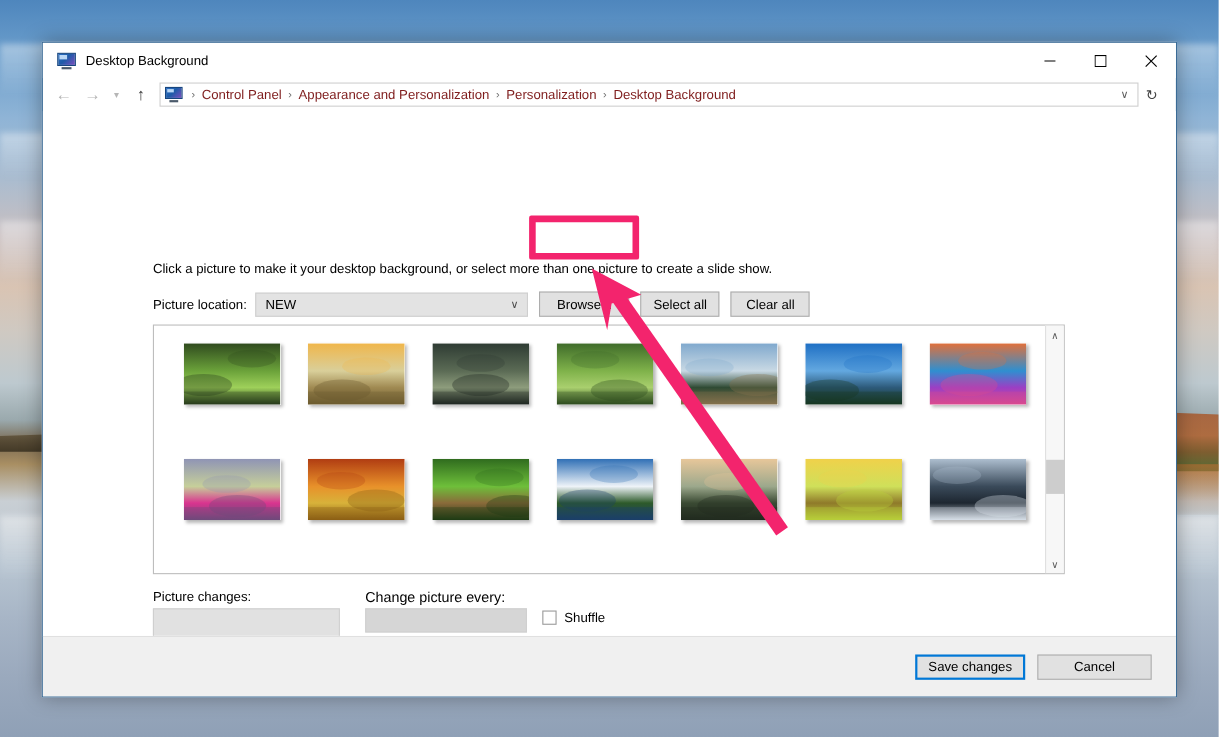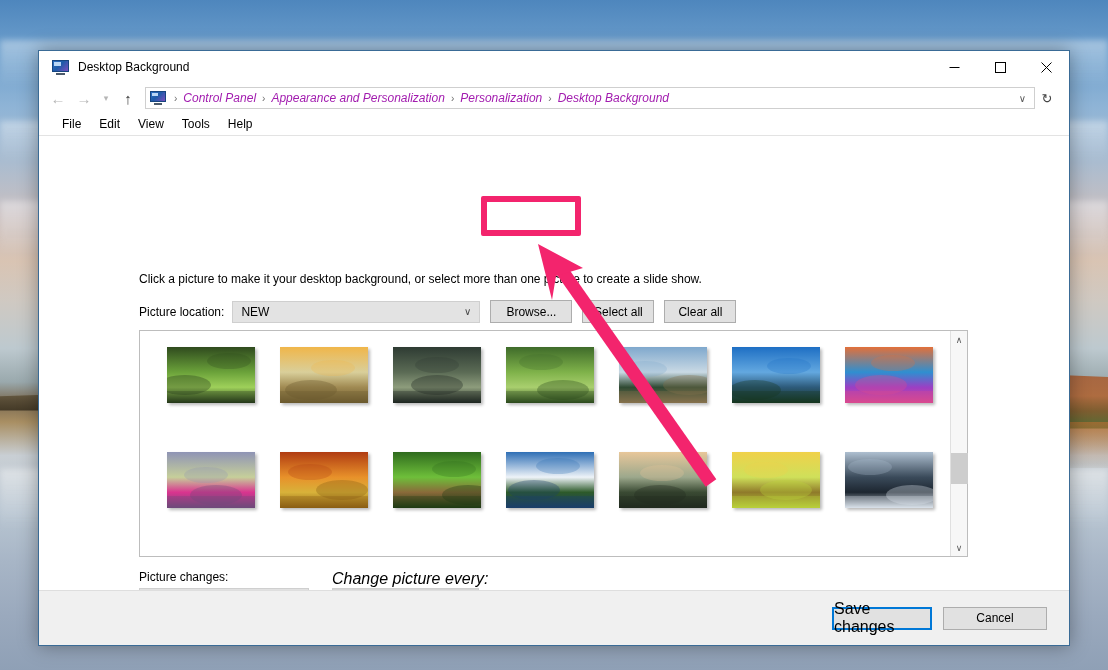--- a/index.html
+++ b/index.html
@@ -55,21 +55,21 @@
     filter:blur(3px);
   }
 
   
   #window{
     position:absolute;left:38px;top:38px;width:1032px;height:596px;
     background:#fff;
     border:1px solid #3a6b96;
     box-shadow:0 0 18px rgba(0,0,0,.35);
     box-sizing:border-box;
-    display:flex;flex-direction:column;margin-top:12px;
+    display:flex;flex-direction:column;
   }
 
   
   .titlebar{
     height:32px;display:flex;align-items:center;
     background:#fff;flex:0 0 auto;
   }
   .title-ico{width:17px;height:15px;margin-left:13px;margin-right:9px;position:relative;}
   .title-ico .mon{position:absolute;left:0;top:0;width:17px;height:12px;
     background:linear-gradient(135deg,#2a6fc4 0%,#1e5ba8 45%,#7b4fbf 100%);
@@ -91,21 +91,21 @@
   .crumbbar{
     flex:1;height:22px;border:1px solid #cfcfcf;background:#fff;
     display:flex;align-items:center;box-sizing:border-box;margin-left:4px;
   }
   .crumb-ico{width:16px;height:14px;margin:0 5px 0 4px;position:relative;flex:0 0 auto;}
   .crumb-ico .mon{position:absolute;left:0;top:0;width:16px;height:11px;
     background:linear-gradient(135deg,#2a6fc4 0%,#1e5ba8 45%,#7b4fbf 100%);
     border:1px solid #16457f;box-sizing:border-box;}
   .crumb-ico .mon:after{content:"";position:absolute;left:1px;top:1px;width:6px;height:3px;background:#b9d6f5;}
   .crumb-ico .base{position:absolute;left:4px;bottom:0;width:8px;height:2px;background:#4b5a6b;}
-  .crumb{font-size:12px;color:#a21caf;padding:0 3px;white-space:nowrap;font-style:italic;}
+  .crumb{font-size:12px;color:#7f1d1d;padding:0 3px;white-space:nowrap;}
   .crumb-sep{color:#6d6d6d;font-size:10px;padding:0 3px;}
   .crumb-caret{margin-left:auto;color:#5a5a5a;font-size:10px;padding:0 8px;}
   .refresh{width:24px;height:22px;display:flex;align-items:center;justify-content:center;color:#444;font-size:13px;}
   .searchbox{
     width:196px;height:22px;border:1px solid #cfcfcf;background:#fff;
     display:flex;align-items:center;box-sizing:border-box;margin-left:4px;
   }
   .searchbox .ph{flex:1;color:#767676;font-size:12px;padding-left:7px;white-space:nowrap;}
   .searchbox .mag{padding-right:8px;color:#333;}
 
@@ -178,40 +178,40 @@
   .sb-thumb{position:absolute;left:0;width:17px;background:#cdcdcd;}
 
   
   .pp-label{position:absolute;left:100px;top:434px;font-size:12px;}
   .pp-combo{
     position:absolute;left:100px;top:452px;width:170px;height:46px;
     background:#e1e1e1;border:1px solid #cfcfcf;box-sizing:border-box;
     display:flex;align-items:center;
   }
 
-  .cpe-label{position:absolute;left:293px;top:434px;font-size:16px;font-style:italic;}
+  .cpe-label{position:absolute;left:293px;top:434px;font-size:13px;}
   .cpe-combo{
     position:absolute;left:293px;top:452px;width:147px;height:22px;
     background:#d6d6d6;border:1px solid #cfcfcf;box-sizing:border-box;
     display:flex;align-items:center;color:#8a8a8a;font-size:12px;
   }
 
   .shuffle{position:absolute;left:454px;top:453px;display:flex;align-items:center;}
   .cbx{width:13px;height:13px;border:1px solid #9a9a9a;background:#fff;box-sizing:border-box;
        display:flex;align-items:center;justify-content:center;}
   .shuffle .t{margin-left:7px;font-size:12px;}
 
   
   .footer{
     height:54px;flex:0 0 auto;background:#f0f0f0;border-top:1px solid #dedede;
     display:flex;align-items:center;justify-content:flex-end;padding-right:22px;gap:11px;
   }
   .btn-save{
     width:100px;height:23px;background:#e1e1e1;border:2px solid #0078d7;
-    box-sizing:border-box;font-size:16px;display:flex;align-items:center;justify-content:center;
+    box-sizing:border-box;font-size:12px;display:flex;align-items:center;justify-content:center;
   }
   .btn-cancel{width:104px;height:23px;}
 
   
   #arrow{position:absolute;left:0;top:0;width:1108px;height:670px;pointer-events:none;z-index:7;}
 </style>
 </head>
 <body>
 
 <div id="desktop">
@@ -271,27 +271,20 @@
       <span class="crumb">Personalization</span>
       <span class="crumb-sep">›</span>
       <span class="crumb">Desktop Background</span>
       <span class="crumb-caret">∨</span>
     </div>
 
     <div class="refresh">↻</div>
 
   </div>
 
-  <div class="menubar">
-    <div class="mi">File</div>
-    <div class="mi">Edit</div>
-    <div class="mi">View</div>
-    <div class="mi">Tools</div>
-    <div class="mi">Help</div>
-  </div>
 
   <div class="content">
 
     <div class="sub">Click a picture to make it your desktop background, or select more than one picture to create a slide show.</div>
 
     <div class="piclocrow">
       <span class="lbl">Picture location:</span>
       <div class="combo-loc">
         <span class="val">NEW</span>
         <span class="cv">∨</span>

